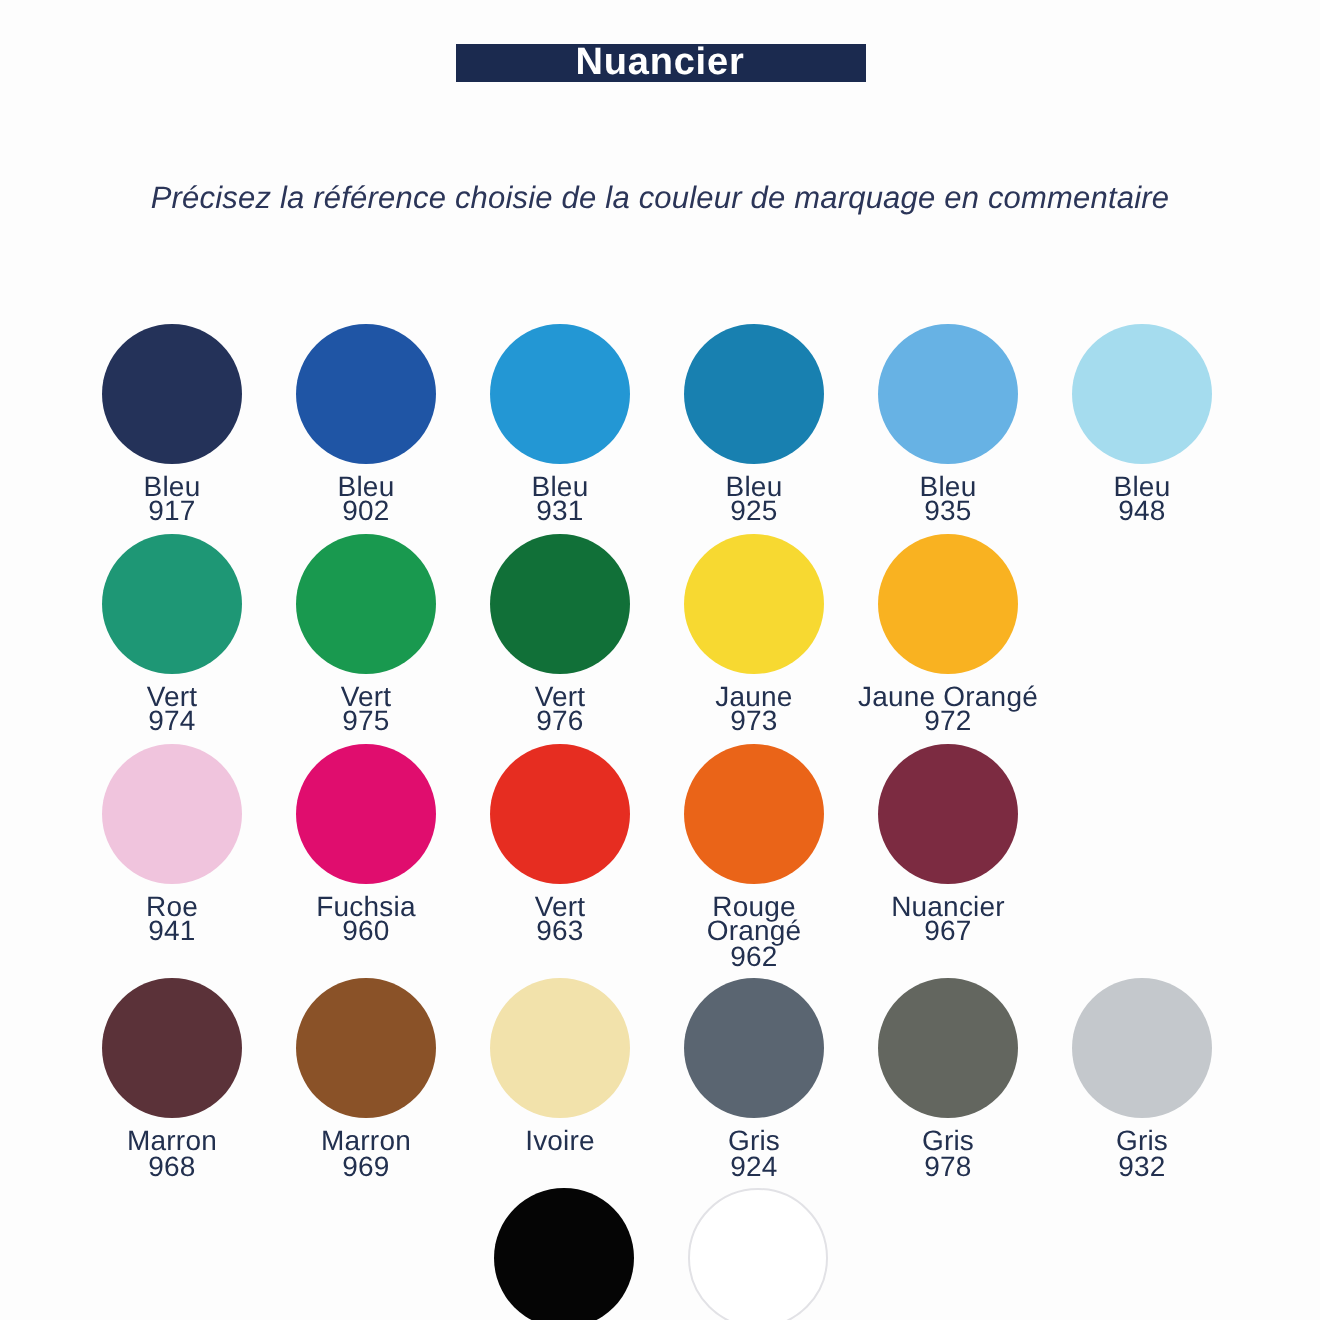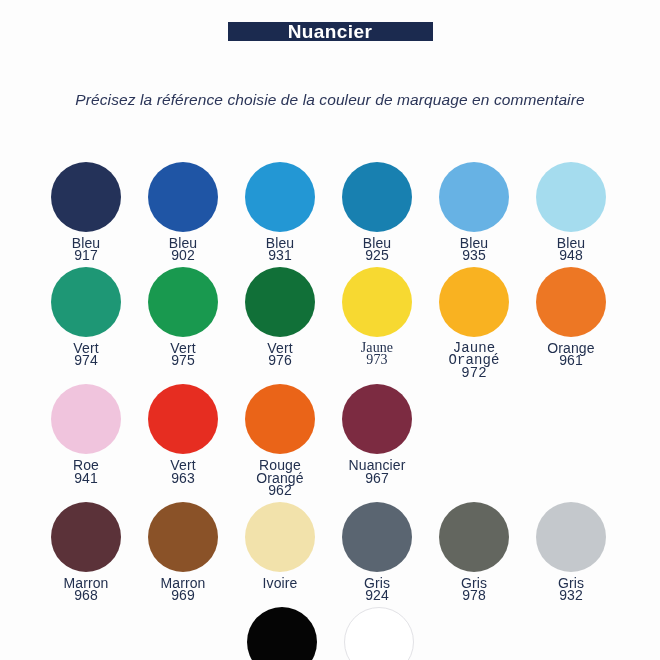--- a/index.html
+++ b/index.html
@@ -179,44 +179,44 @@
         <div class="cell">
           <div class="dot-wrap">
             <div class="dot" style="background: rgb(17, 112, 56);"></div>
           </div>
           <div class="cap" style="color: rgb(34, 48, 79);"><span>Vert</span><span class="ref">976</span></div>
         </div>
         <div class="cell">
           <div class="dot-wrap">
             <div class="dot" style="background: rgb(247, 217, 49);"></div>
           </div>
-          <div class="cap" style="color: rgb(34, 48, 79); font-family: Liberation Serif, serif;"><span>Jaune</span><span class="ref">973</span></div>
+          <div class="cap" style="color: rgb(34, 48, 79);"><span>Jaune</span><span class="ref">973</span></div>
         </div>
         <div class="cell">
           <div class="dot-wrap">
             <div class="dot" style="background: rgb(249, 178, 33);"></div>
           </div>
-          <div class="cap" style="color: rgb(34, 48, 79); font-family: Liberation Mono, monospace;"><span>Jaune Orangé</span><span class="ref">972</span></div>
-        </div>
-        <div class="cell">
-          <div class="dot-wrap">
-            <div class="dot" style="background: rgb(237, 119, 36);"></div>
-          </div>
-          <div class="cap" style="color: rgb(34, 48, 79);"><span>Orange</span><span class="ref">961</span></div>
+          <div class="cap" style="color: rgb(34, 48, 79);"><span>Jaune Orangé</span><span class="ref">972</span></div>
         </div>
       </div>
       <div class="row">
         <div class="cell">
           <div class="dot-wrap">
             <div class="dot" style="background: rgb(240, 196, 221);"></div>
           </div>
           <div class="cap" style="color: rgb(34, 48, 79);"><span>Roe</span><span class="ref">941</span></div>
         </div>
         <div class="cell">
           <div class="dot-wrap">
+            <div class="dot" style="background: rgb(224, 13, 110);"></div>
+          </div>
+          <div class="cap" style="color: rgb(34, 48, 79);"><span>Fuchsia</span><span class="ref">960</span></div>
+        </div>
+        <div class="cell">
+          <div class="dot-wrap">
             <div class="dot" style="background: rgb(230, 45, 33);"></div>
           </div>
           <div class="cap" style="color: rgb(34, 48, 79);"><span>Vert</span><span class="ref">963</span></div>
         </div>
         <div class="cell">
           <div class="dot-wrap">
             <div class="dot" style="background: rgb(234, 100, 24);"></div>
           </div>
           <div class="cap" style="color: rgb(34, 48, 79);"><span>Rouge Orangé</span><span class="ref">962</span></div>
         </div>

